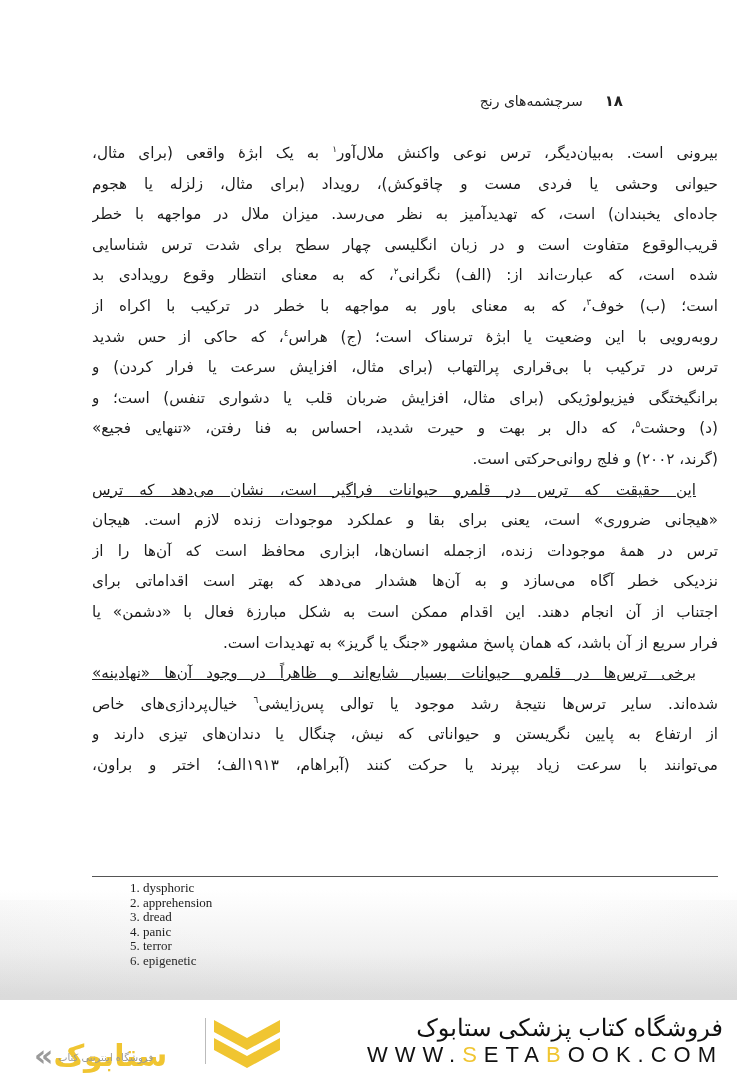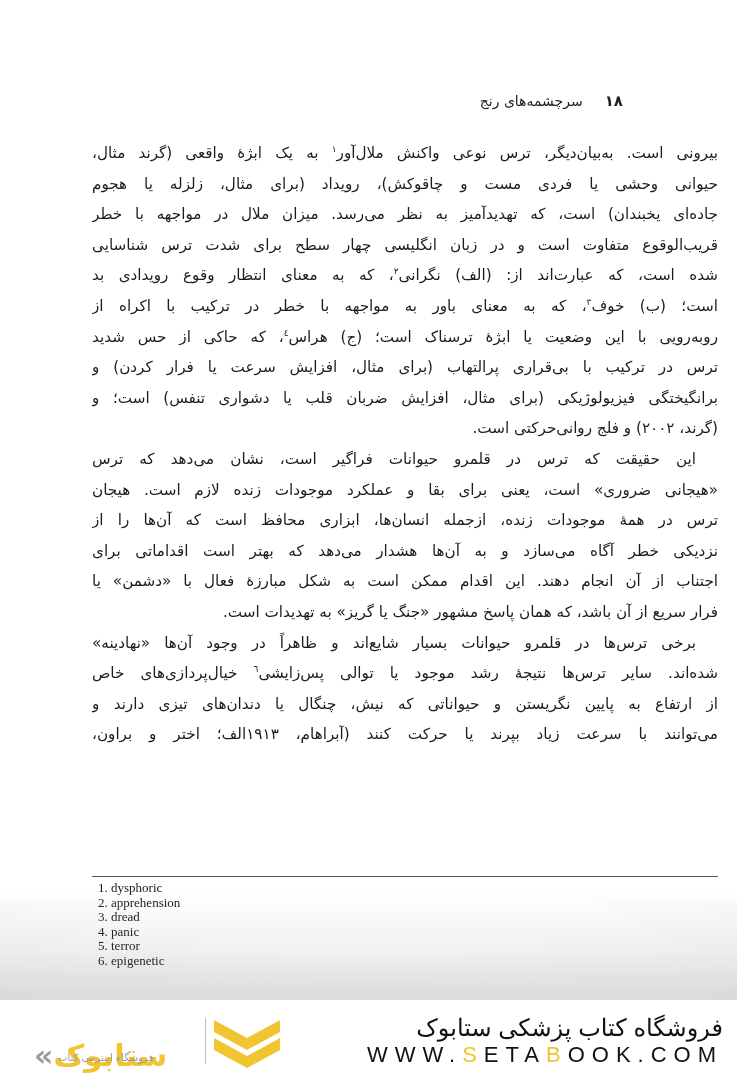--- a/index.html
+++ b/index.html
@@ -61,20 +61,21 @@
       text-align: justify;
       text-align-last: justify;
       height: 30.6px;
       overflow: hidden;
     }
     .line.last {
       text-align-last: right;
     }
     .line.indent {
       padding-right: 22px;
+      text-decoration: underline;
     }
     sup {
       font-size: 9px;
       line-height: 0;
     }
     .rule {
       position: absolute;
       top: 876px;
       left: 92px;
       width: 626px;
@@ -84,21 +85,21 @@
     .footnotes {
       position: absolute;
       top: 881px;
       left: 98px;
       direction: ltr;
       font-family: "Liberation Serif", serif;
       font-size: 13px;
       line-height: 14.5px;
       color: #1a1a1a;
     }
-    .footnotes div { white-space: nowrap; }
+    .footnotes div { white-space: nowrap; margin-left: 32px; }
     .footer {
       position: absolute;
       left: 0; top: 1000px;
       width: 737px;
       height: 80px;
       background: #ffffff;
     }
     .shop-title {
       position: absolute;
       top: 14px;
@@ -160,29 +161,30 @@
 <body>
 
 <div class="page">
 
   <div class="running-head">
     <span class="pnum">۱۸</span>
     <span>سرچشمه‌های رنج</span>
   </div>
 
   <div class="body-text">
-    <span class="line"><span>بیرونی است. به‌بیان‌دیگر، ترس نوعی واکنش ملال‌آور</span><sup>۱</sup> <span>به یک ابژهٔ واقعی (گرند مثال،</span></span>
+    <span class="line"><span>بیرونی است. به‌بیان‌دیگر، ترس نوعی واکنش ملال‌آور</span><sup>۱</sup> <span>به یک ابژهٔ واقعی (برای مثال،</span></span>
     <span class="line">حیوانی وحشی یا فردی مست و چاقوکش)، رویداد (برای مثال، زلزله یا هجوم</span>
     <span class="line">جاده‌ای یخبندان) است، که تهدیدآمیز به نظر می‌رسد. میزان ملال در مواجهه با خطر</span>
     <span class="line">قریب‌الوقوع متفاوت است و در زبان انگلیسی چهار سطح برای شدت ترس شناسایی</span>
     <span class="line"><span>شده است، که عبارت‌اند از: (الف) نگرانی</span><sup>۲</sup><span>، که به معنای انتظار وقوع رویدادی بد</span></span>
     <span class="line"><span>است؛ (ب) خوف</span><sup>۳</sup><span>، که به معنای باور به مواجهه با خطر در ترکیب با اکراه از</span></span>
     <span class="line"><span>روبه‌رویی با این وضعیت یا ابژهٔ ترسناک است؛ (ج) هراس</span><sup>٤</sup><span>، که حاکی از حس شدید</span></span>
     <span class="line">ترس در ترکیب با بی‌قراری پرالتهاب (برای مثال، افزایش سرعت یا فرار کردن) و</span>
     <span class="line">برانگیختگی فیزیولوژیکی (برای مثال، افزایش ضربان قلب یا دشواری تنفس) است؛ و</span>
+    <span class="line"><span>(د) وحشت</span><sup>۵</sup><span>، که دال بر بهت و حیرت شدید، احساس به فنا رفتن، «تنهایی فجیع»</span></span>
     <span class="line last">(گرند، ۲۰۰۲) و فلج روانی‌حرکتی است.</span>
     <span class="line indent">این حقیقت که ترس در قلمرو حیوانات فراگیر است، نشان می‌دهد که ترس</span>
     <span class="line">«هیجانی ضروری» است، یعنی برای بقا و عملکرد موجودات زنده لازم است. هیجان</span>
     <span class="line">ترس در همهٔ موجودات زنده، ازجمله انسان‌ها، ابزاری محافظ است که آن‌ها را از</span>
     <span class="line">نزدیکی خطر آگاه می‌سازد و به آن‌ها هشدار می‌دهد که بهتر است اقداماتی برای</span>
     <span class="line">اجتناب از آن انجام دهند. این اقدام ممکن است به شکل مبارزهٔ فعال با «دشمن» یا</span>
     <span class="line last">فرار سریع از آن باشد، که همان پاسخ مشهور «جنگ یا گریز» به تهدیدات است.</span>
     <span class="line indent">برخی ترس‌ها در قلمرو حیوانات بسیار شایع‌اند و ظاهراً در وجود آن‌ها «نهادینه»</span>
     <span class="line"><span>شده‌اند. سایر ترس‌ها نتیجهٔ رشد موجود یا توالی پس‌زایشی</span><sup>٦</sup> <span>خیال‌پردازی‌های خاص</span></span>
     <span class="line">از ارتفاع به پایین نگریستن و حیواناتی که نیش، چنگال یا دندان‌های تیزی دارند و</span>

